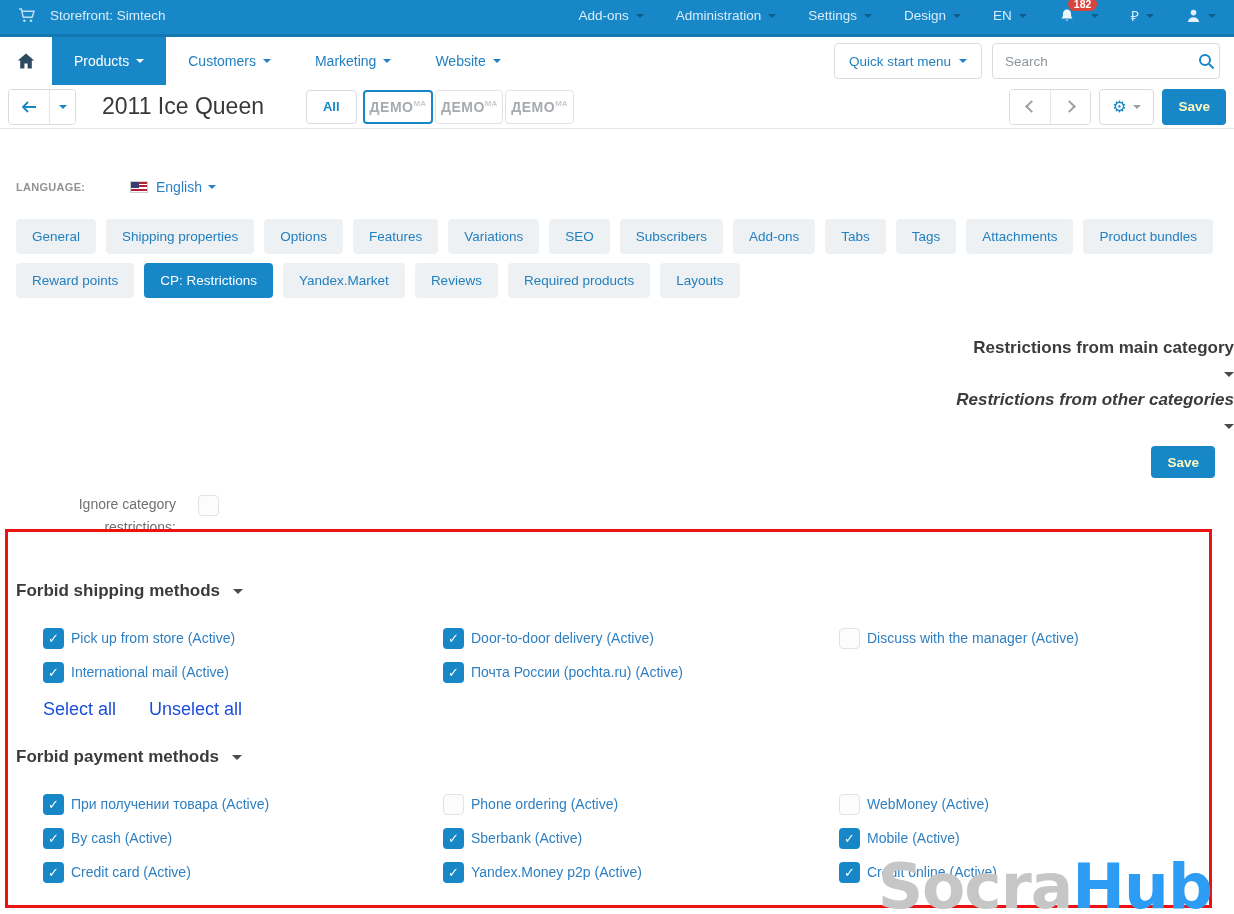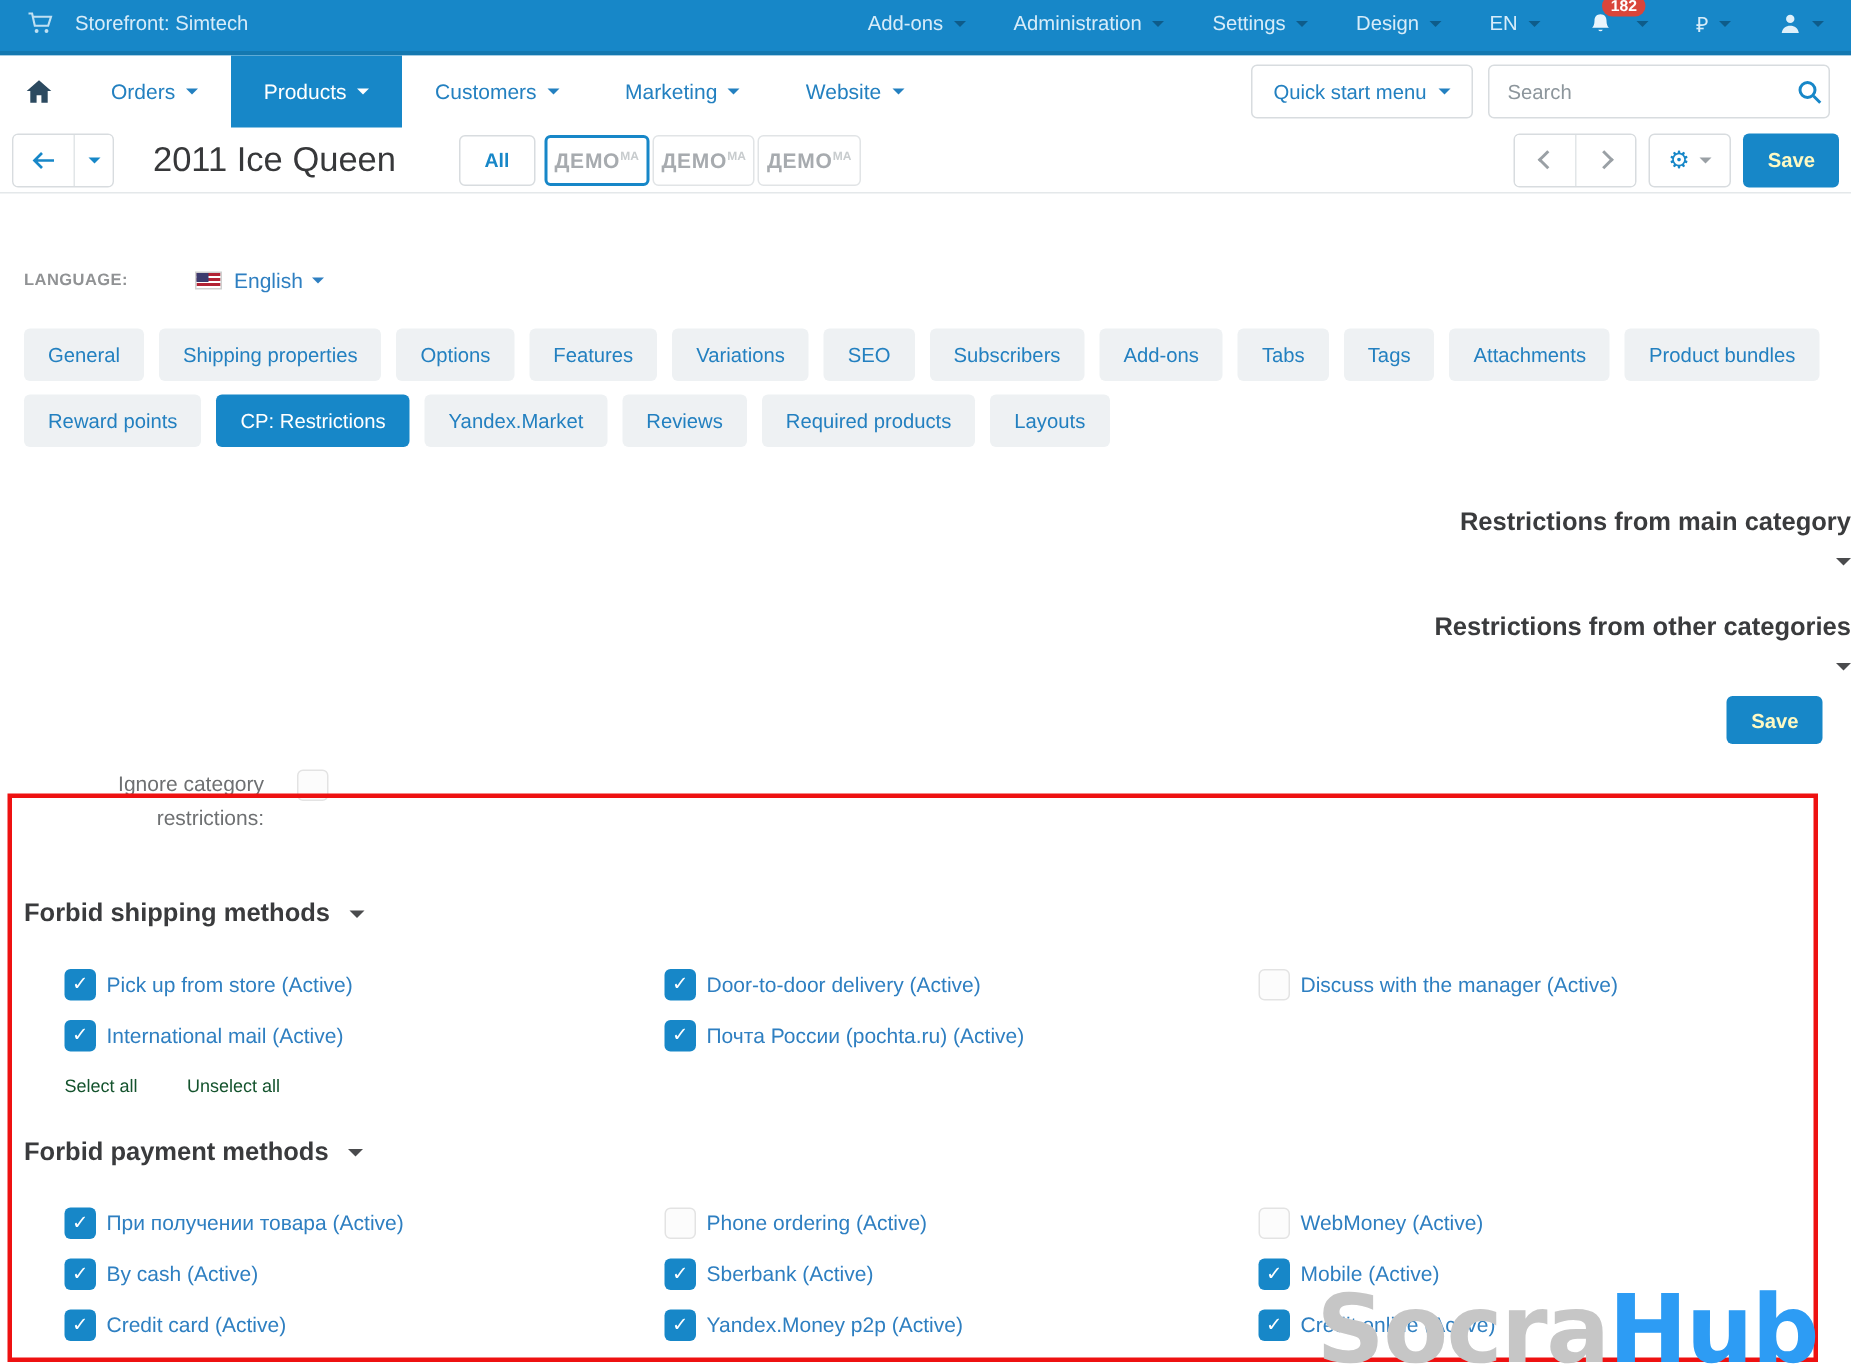--- a/index.html
+++ b/index.html
@@ -59,41 +59,41 @@
   .flag::before { content:""; position:absolute; left:0; top:0; width:8px; height:6px; background:#3c3b6e; }
   .lang-value { color:#2e7fc1; font-size:14px; display:flex; align-items:center; gap:6px; cursor:pointer; }
 
   .tabs-wrap { margin:24px 16px 0 16px; }
   .tabs-row { display:flex; flex-wrap:wrap; gap:9px 10px; margin-bottom:9px; }
   .tab { background:#eef1f3; color:#2380c0; border:none; border-radius:4px; padding:10px 16px; font-size:13.5px; cursor:pointer; font-family:inherit; white-space:nowrap; }
   .tab.active { background:#1787c8; color:#fff; }
 
   .section-h { margin:40px 0 0 16px; font-size:17px; font-weight:bold; color:#3a3b3d; display:flex; align-items:flex-end; gap:14px; cursor:pointer;flex-direction:column; }
   .section-h .caret { border-left-width:5px; border-right-width:5px; border-top-width:5px; color:#4a4b4d; }
-  .section-h.second { margin-top:31px; }
+  .section-h.second { margin-top:13px;font-style:italic; }
 
   .save-row { display:flex; justify-content:flex-end; padding-right:19px; margin-top:17px; }
   .save-btn.mid { height:32px; }
 
   .ignore-row { margin-top:15px; display:flex; align-items:flex-start; }
   .ignore-label { width:160px; margin-left:16px; text-align:right; color:#6e7072; font-size:14px; line-height:23px; }
   .checkbox { width:21px; height:21px; border-radius:4px; flex-shrink:0; cursor:pointer; }
   .checkbox.off { background:#fcfcfc; border:1px solid #e3e3e3; }
   .checkbox.on { background:#1787c8; color:#fff; display:flex; align-items:center; justify-content:center; font-family:"DejaVu Sans", sans-serif; font-size:13px; font-weight:bold; }
   .ignore-cb { margin-left:22px; margin-top:2px; }
 
   .forbid-h { margin:42px 0 0 16px; font-size:17px; font-weight:bold; color:#3a3b3d; display:flex; align-items:center; gap:13px; cursor:pointer; }
   .forbid-h .caret { border-left-width:5px; border-right-width:5px; border-top-width:5px; color:#4a4b4d; }
   .forbid-h.payment { margin-top:27px; }
   .check-grid { margin:20px 16px 0 43px; display:grid; grid-template-columns:400px 396px auto; align-items:start; }
   .check-col { display:flex; flex-direction:column; }
   .check-item { height:34px; display:flex; align-items:center; gap:7px; cursor:pointer; }
   .check-item .lbl { color:#2e7fc1; font-size:14px; }
   .select-row { margin:10px 0 0 43px; display:flex; gap:33px; }
-  .select-row a { color:#14532d; font-size:12px; text-decoration:none; cursor:pointer; }
+  .select-row a { color:#1d4ed8; font-size:18px; text-decoration:none; cursor:pointer; }
 
   .red-box { position:absolute; left:5px; top:529px; width:1207px; height:379px; border:3px solid #ee1111; z-index:5; pointer-events:none; }
   .watermark { position:absolute; right:22px; bottom:-4px; z-index:6; font-size:63px; font-weight:bold; letter-spacing:-1px; line-height:1; pointer-events:none; font-family:"DejaVu Sans", sans-serif; }
   .watermark .wm-gray { color:#c6c6c6; }
   .watermark .wm-blue { color:#2d9cf4; }
 </style>
 </head>
 <body>
 
 <div class="topbar">
@@ -149,24 +149,20 @@
     </span>
   </div>
 </div>
 
 <div class="navbar">
   <span class="nav-home">
     <svg width="18" height="16" viewBox="0 0 18 16">
         <path d="M9 0.5 0.8 7.6h2.4v7.9h4.2v-5h3.2v5h4.2V7.6h2.4z" fill="#2c4a60"></path>
       </svg>
   </span>
-  <span class="nav-item">
-      <span>Orders</span>
-      <i class="caret"></i>
-    </span>
   <span class="nav-item active">
       <span>Products</span>
       <i class="caret"></i>
     </span>
   <span class="nav-item">
       <span>Customers</span>
       <i class="caret"></i>
     </span>
   <span class="nav-item">
       <span>Marketing</span>

